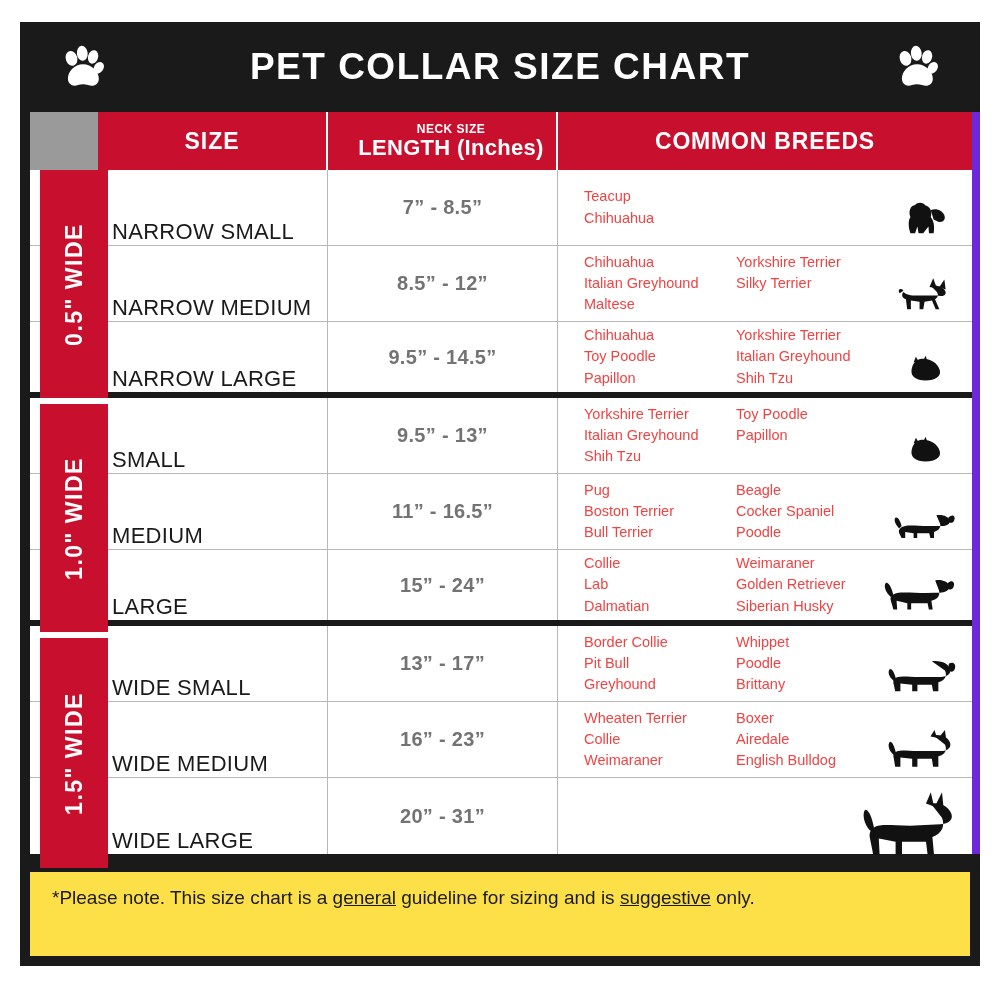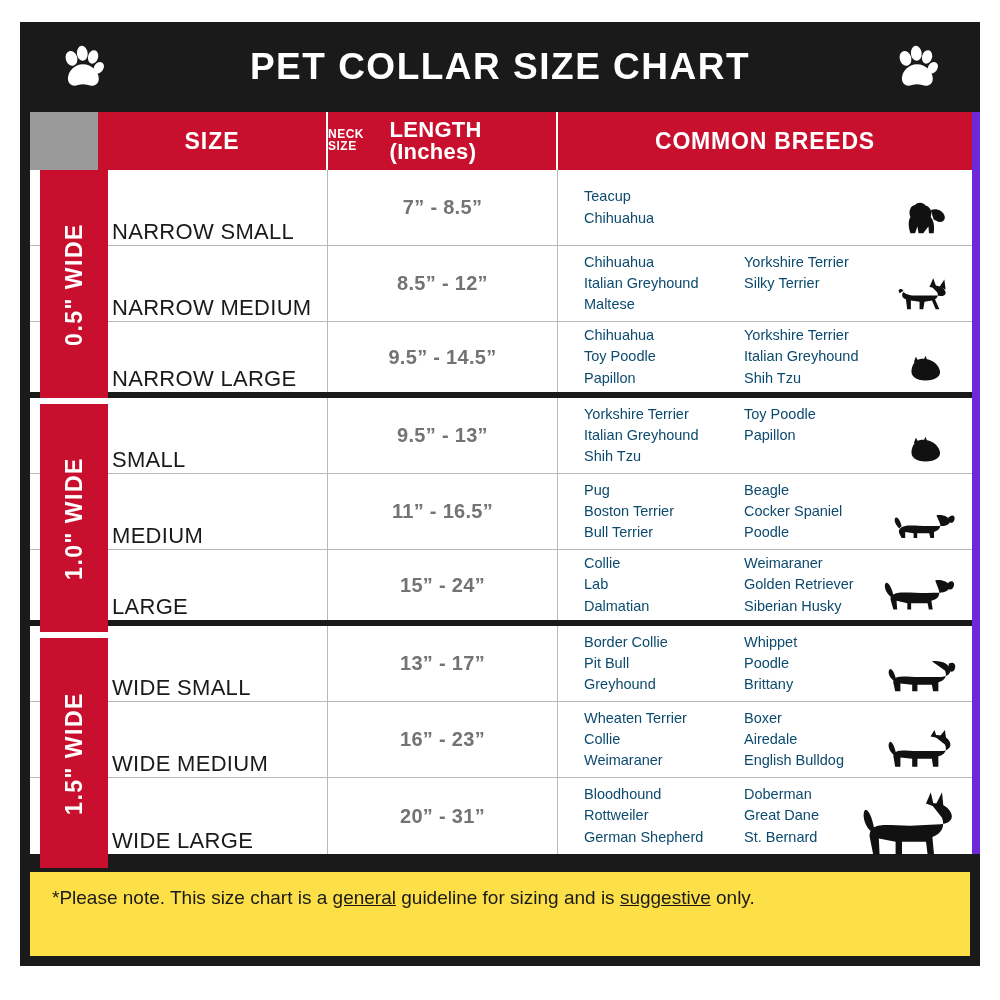--- a/index.html
+++ b/index.html
@@ -115,22 +115,24 @@
   .head-size {
     width: 230px;
     flex: 0 0 230px;
     font-size: 23px;
     letter-spacing: 1px;
     border-right: 2px solid #ffffff;
   }
   .head-length {
     width: 230px;
     flex: 0 0 230px;
+    flex-direction: column;
     line-height: 1;
     border-right: 2px solid #ffffff;
+    padding-left: 18px;
   }
   .head-length .small {
     font-size: 12px;
     font-weight: bold;
     letter-spacing: 0.5px;
     margin-bottom: 2px;
   }
   .head-length .big {
     font-size: 22px;
     letter-spacing: 0.3px;
@@ -153,23 +155,23 @@
     letter-spacing: 0.3px;
   }
   .length-label {
     font-size: 20px;
     color: #737373;
     font-weight: bold;
     letter-spacing: 0.3px;
   }
   .breeds {
     display: flex;
-    gap: 12px;
+    gap: 4px;
     font-size: 14.5px;
-    color: #0c4a6e;
+    color: #ef4444;
     line-height: 1.45;
   }
   .breed-col { width: 148px; }
   .breed-col.c2 { width: 150px; }
 
   .silhouette {
     position: absolute;
     right: 14px;
     bottom: 4px;
     display: flex;
@@ -500,32 +502,20 @@
 
       <div class="row data-row final">
         <div class="col-wide"></div>
         <div class="col-size">
             <span class="size-label">WIDE LARGE</span>
           </div>
         <div class="col-length">
             <span class="length-label">20” - 31”</span>
           </div>
         <div class="col-breeds">
-          <div class="breeds">
-            <div class="breed-col">
-              <div>Bloodhound</div>
-              <div>Rottweiler</div>
-              <div>German Shepherd</div>
-            </div>
-            <div class="breed-col c2">
-              <div>Doberman</div>
-              <div>Great Dane</div>
-              <div>St. Bernard</div>
-            </div>
-          </div>
           <span class="silhouette" style="bottom:-6px;">
             <svg viewBox="0 0 120 86" width="96" height="70">
               <path d="M86 2 L90 20 L80 16 Z" fill="#111"></path>
               <path d="M100 2 L102 22 L92 18 Z" fill="#111"></path>
               <path d="M86 16 C100 14 110 22 112 30 C114 38 106 42 98 42 L60 44 C42 44 28 42 20 44 C12 46 8 52 10 60 L14 80 L22 80 L21 60 L42 64 L42 80 L50 80 L50 64 L80 64 L82 80 L90 80 L88 58 C100 54 104 44 100 34 Z" fill="#111"></path>
               <path d="M10 50 C2 42 0 28 4 24 C10 24 14 40 16 52 Z" fill="#111"></path>
             </svg>
           </span>
         </div>
       </div>

